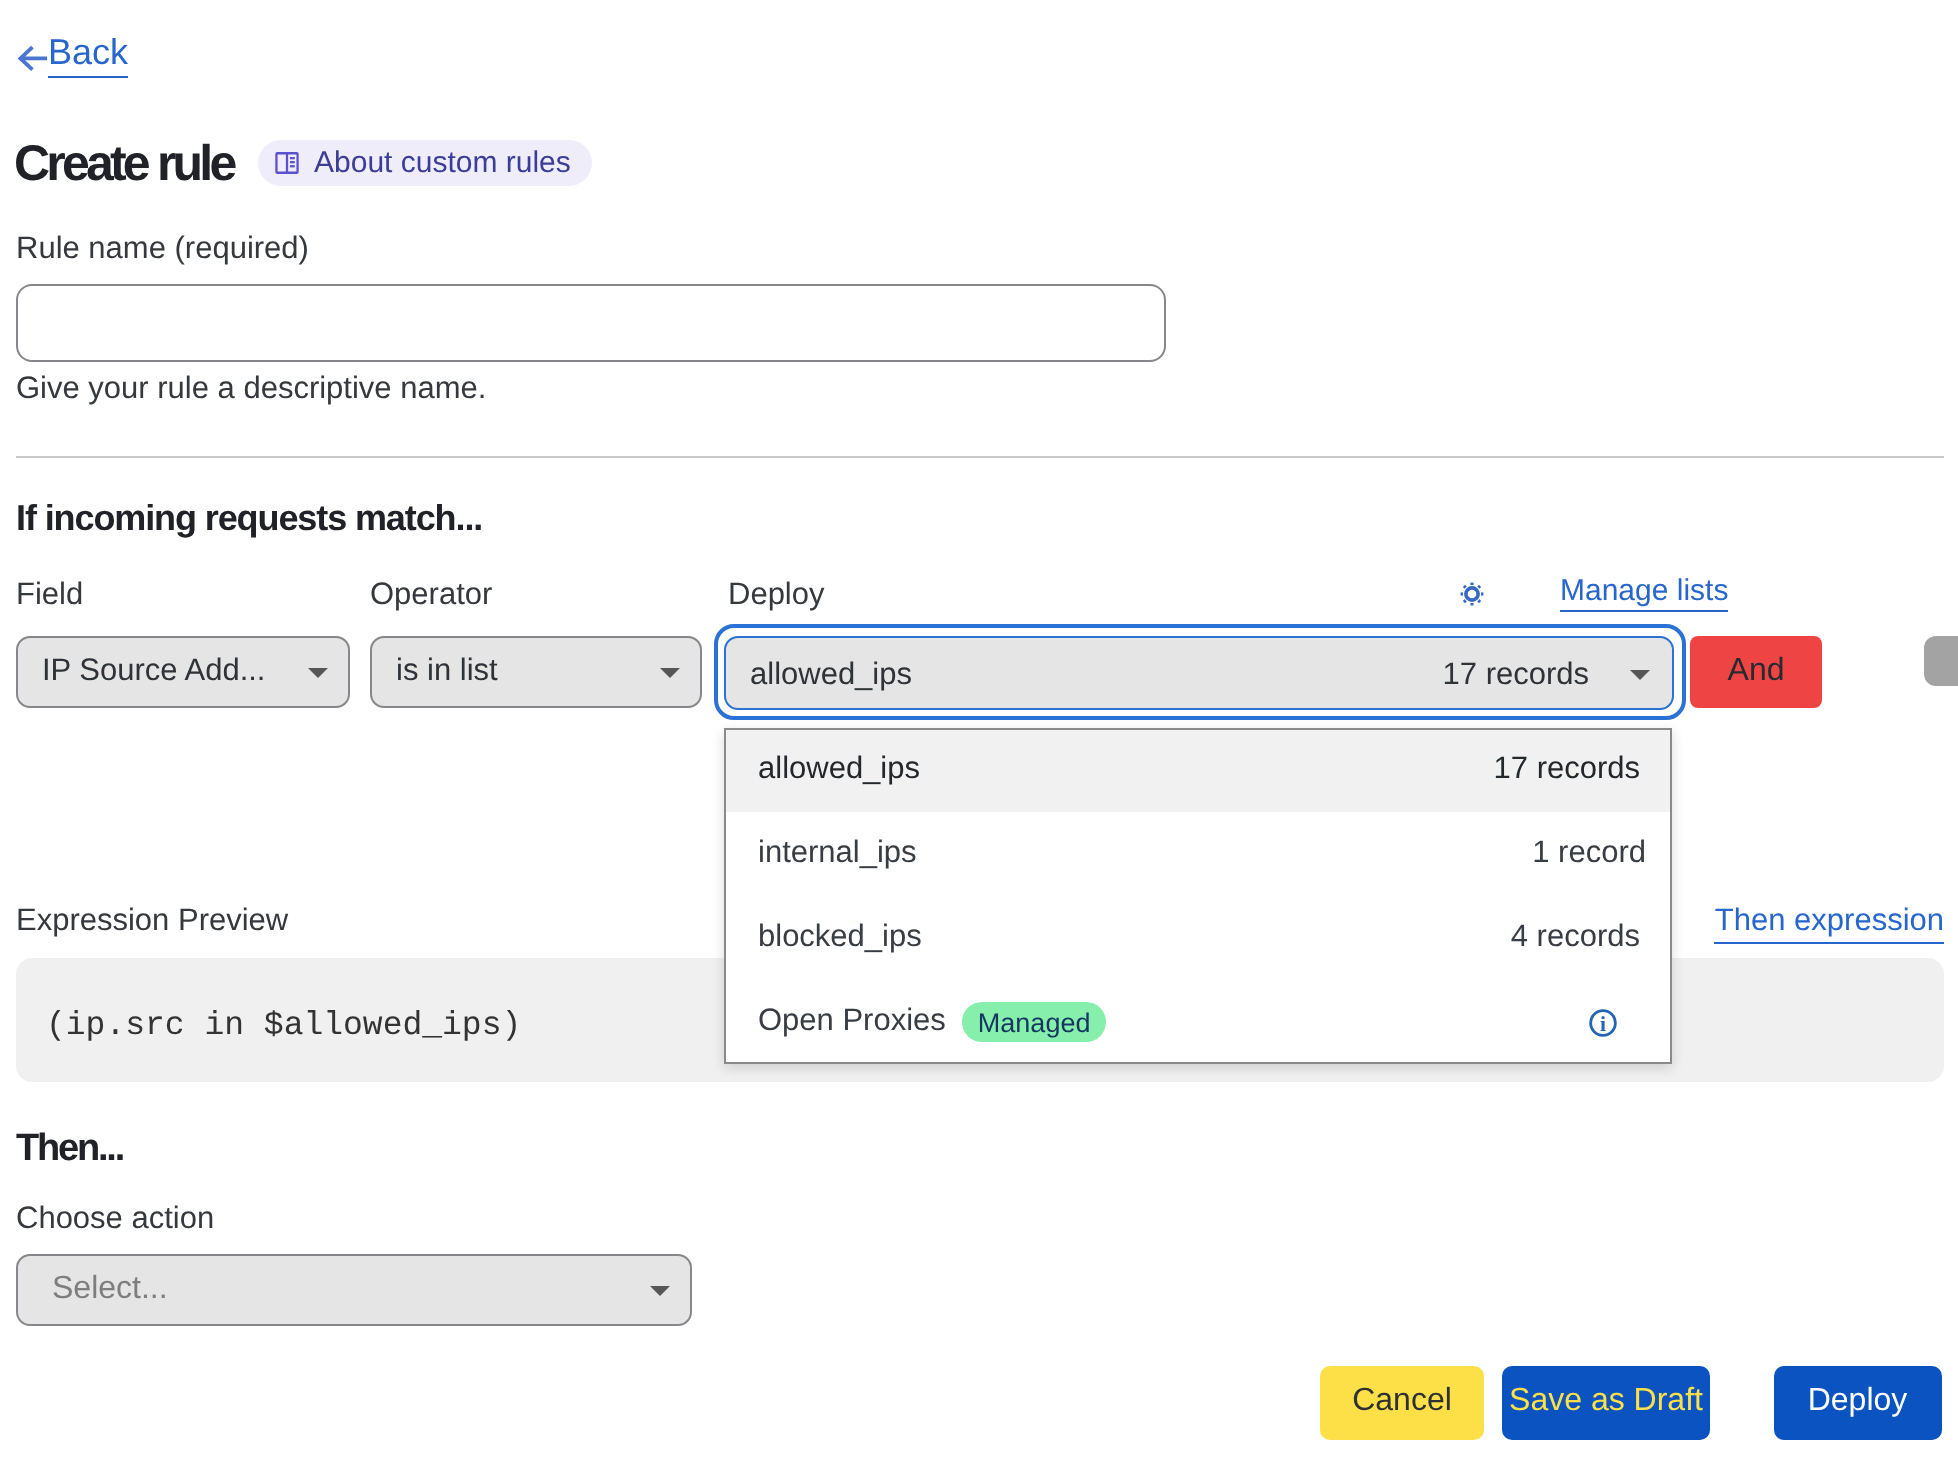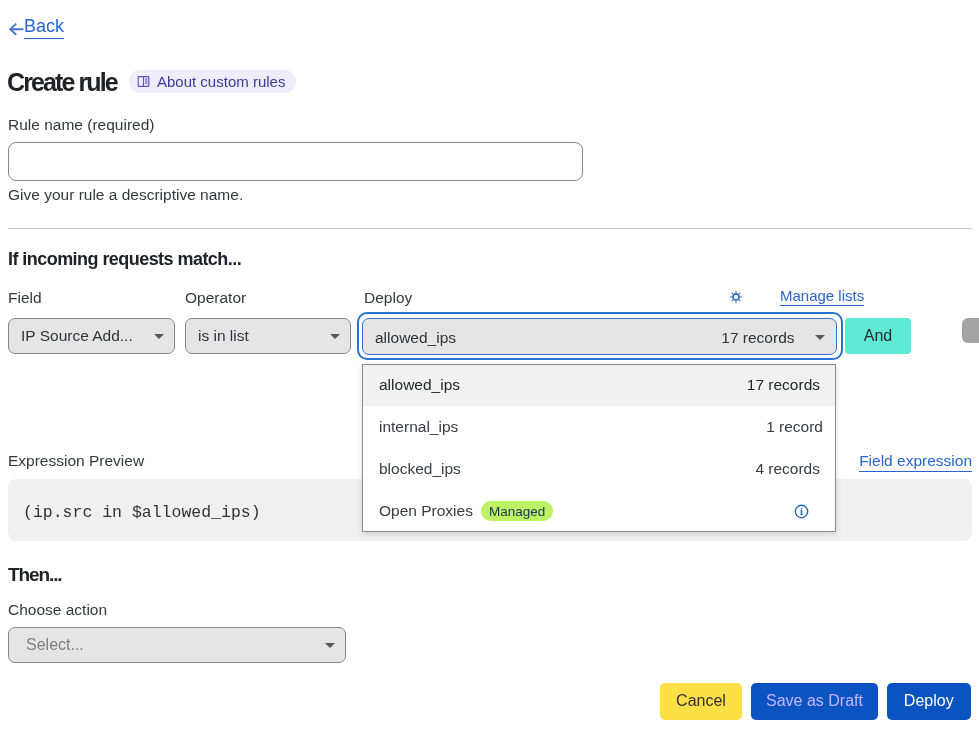--- a/index.html
+++ b/index.html
@@ -74,56 +74,56 @@
   <span class="caret" style="right:10px; top:15px;"></span>
 </div>
 
 <div class="abs" style="left:357px; top:312px; width:486px; height:48px; border:2.5px solid #2a72d4; border-radius:10px;"></div>
 <div class="abs sel" style="left:362px; top:317.5px; width:474.5px; height:37.5px; border:1.5px solid #2a72d4; border-radius:7px;">
   <span class="abs" style="left:12px; top:10px;">allowed_ips</span>
   <span class="abs" style="right:41px; top:10px;">17 records</span>
   <span class="caret" style="right:11px; top:16px;"></span>
 </div>
 
-<div class="abs" style="left:845px; top:318px; width:66px; height:36px; background:#5eead4; border-radius:4px; display:flex; align-items:center; justify-content:center; font-size:16px; color:#272a2e;">And</div>
+<div class="abs" style="left:845px; top:318px; width:66px; height:36px; background:#ef4444; border-radius:4px; display:flex; align-items:center; justify-content:center; font-size:16px; color:#272a2e;">And</div>
 <div class="abs" style="left:962px; top:318px; width:54px; height:25px; background:#a3a3a3; border-radius:6px; display:flex; align-items:center; justify-content:center; font-size:16px; color:#272a2e;">Or</div>
 
 <div class="abs lbl" style="left:8px; top:452px;">Expression Preview</div>
-<div class="abs" style="right:7px; top:452px; font-size:15.5px;"><a href="#" style="text-decoration:none; border-bottom:1.5px solid #2766cc; padding-bottom:1.5px; line-height:16px;">Field expression</a></div>
+<div class="abs" style="right:7px; top:452px; font-size:15.5px;"><a href="#" style="text-decoration:none; border-bottom:1.5px solid #2766cc; padding-bottom:1.5px; line-height:16px;">Then expression</a></div>
 
 <div class="abs" style="left:8px; top:479px; width:964px; height:62px; background:#f0f0f0; border-radius:8px;"></div>
 <div class="abs" style="left:23px; top:503px; font-family:'Liberation Mono',monospace; font-size:16.5px; color:#333;">(ip.src in $allowed_ips)</div>
 
 <div class="abs" style="left:362px; top:363.5px; width:474px; height:168px; background:#fff; border:1px solid #8a8a8a; box-shadow:0 2px 6px rgba(0,0,0,0.14); z-index:5;">
   <div style="height:41.9px; background:#f1f1f1; display:flex; align-items:center; padding:0 15px 0 16px; font-size:15.5px; color:#24272b;">
     <span>allowed_ips</span>
       <span style="margin-left:auto;">17 records</span>
   </div>
   <div style="height:41.9px; display:flex; align-items:center; padding:0 12px 0 16px; font-size:15.5px; color:#383d43;">
     <span>internal_ips</span>
       <span style="margin-left:auto;">1 record</span>
   </div>
   <div style="height:41.9px; display:flex; align-items:center; padding:0 15px 0 16px; font-size:15.5px; color:#383d43;gap:20px;">
     <span>blocked_ips</span>
       <span style="margin-left:auto;">4 records</span>
   </div>
   <div style="height:41.9px; display:flex; align-items:center; padding:0 15px 0 16px; font-size:15.5px; color:#383d43;">
     <span>Open Proxies</span>
-    <span style="margin-left:8px; background:#bef264; color:#14365f; border-radius:10px; padding:2.5px 8px; font-size:13.5px;">Managed</span>
+    <span style="margin-left:8px; background:#86efac; color:#14365f; border-radius:10px; padding:2.5px 8px; font-size:13.5px;">Managed</span>
     <span style="margin-left:auto; margin-right:11px; display:flex;">
       <svg width="15" height="15" viewBox="0 0 16 16">
         <circle cx="8" cy="8" r="6.6" fill="none" stroke="#2465b5" stroke-width="1.5"></circle>
         <text x="8" y="12.2" font-family="Liberation Serif,serif" font-size="11.5" font-weight="bold" fill="#2465b5" text-anchor="middle">i</text>
       </svg>
     </span>
   </div>
 </div>
 
 <div class="abs" style="left:8px; top:564px; font-size:19px; letter-spacing:-1.1px; font-weight:bold; color:#202227;">Then...</div>
 <div class="abs lbl" style="left:8px; top:601px;">Choose action</div>
 <div class="abs sel" style="left:8px; top:626.5px; width:338px; height:36px;">
   <span class="abs" style="left:17px; top:8px; color:#7e7e7e; font-size:16px;">Select...</span>
   <span class="caret" style="right:10px; top:15px;"></span>
 </div>
 
 <div class="abs" style="left:660px; top:683px; width:82px; height:36.5px; background:#fde047; border-radius:5px; display:flex; align-items:center; justify-content:center; font-size:16px; color:#2e3033;">Cancel</div>
-<div class="abs" style="left:751px; top:683px; width:127px; height:36.5px; background:#0b53c0; border-radius:5px; display:flex; align-items:center; justify-content:center; font-size:16px; color:#c4b5fd;">Save as Draft</div>
+<div class="abs" style="left:751px; top:683px; width:104px; height:36.5px; background:#0b53c0; border-radius:5px; display:flex; align-items:center; justify-content:center; font-size:16px; color:#fde047;">Save as Draft</div>
 <div class="abs" style="left:886.5px; top:683px; width:84.5px; height:36.5px; background:#0b53c0; border-radius:5px; display:flex; align-items:center; justify-content:center; font-size:16px; color:#fff;">Deploy</div>
 
 </body></html>

